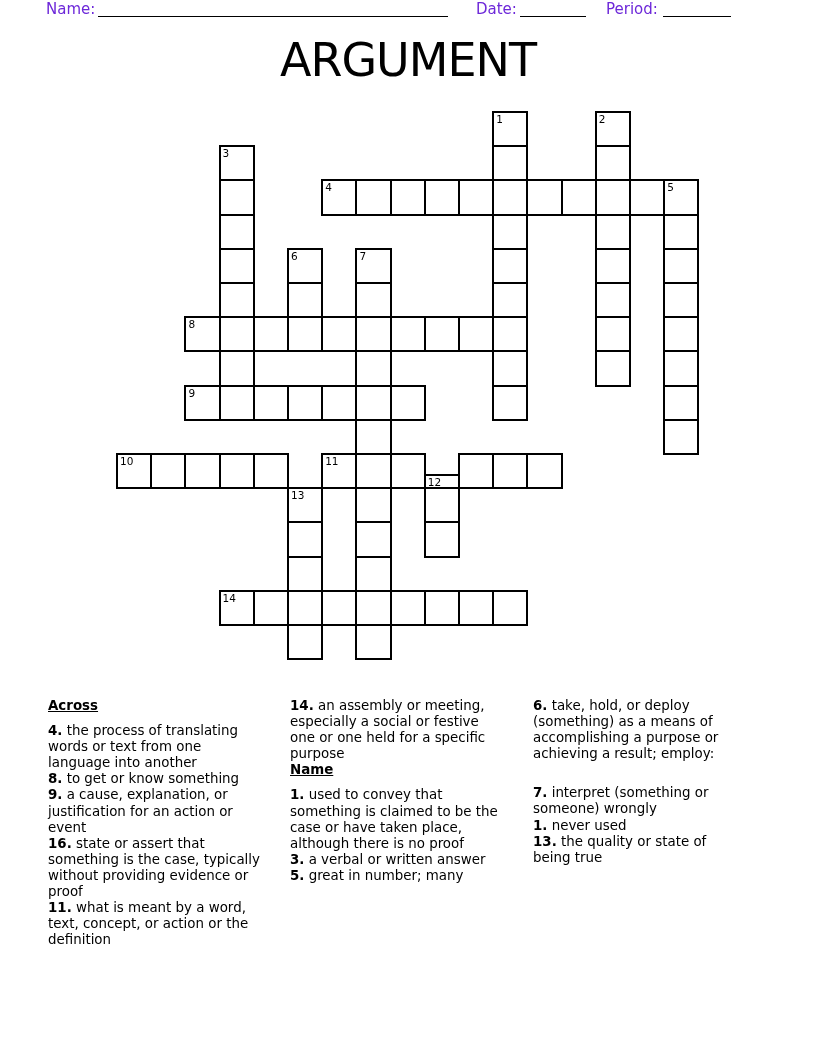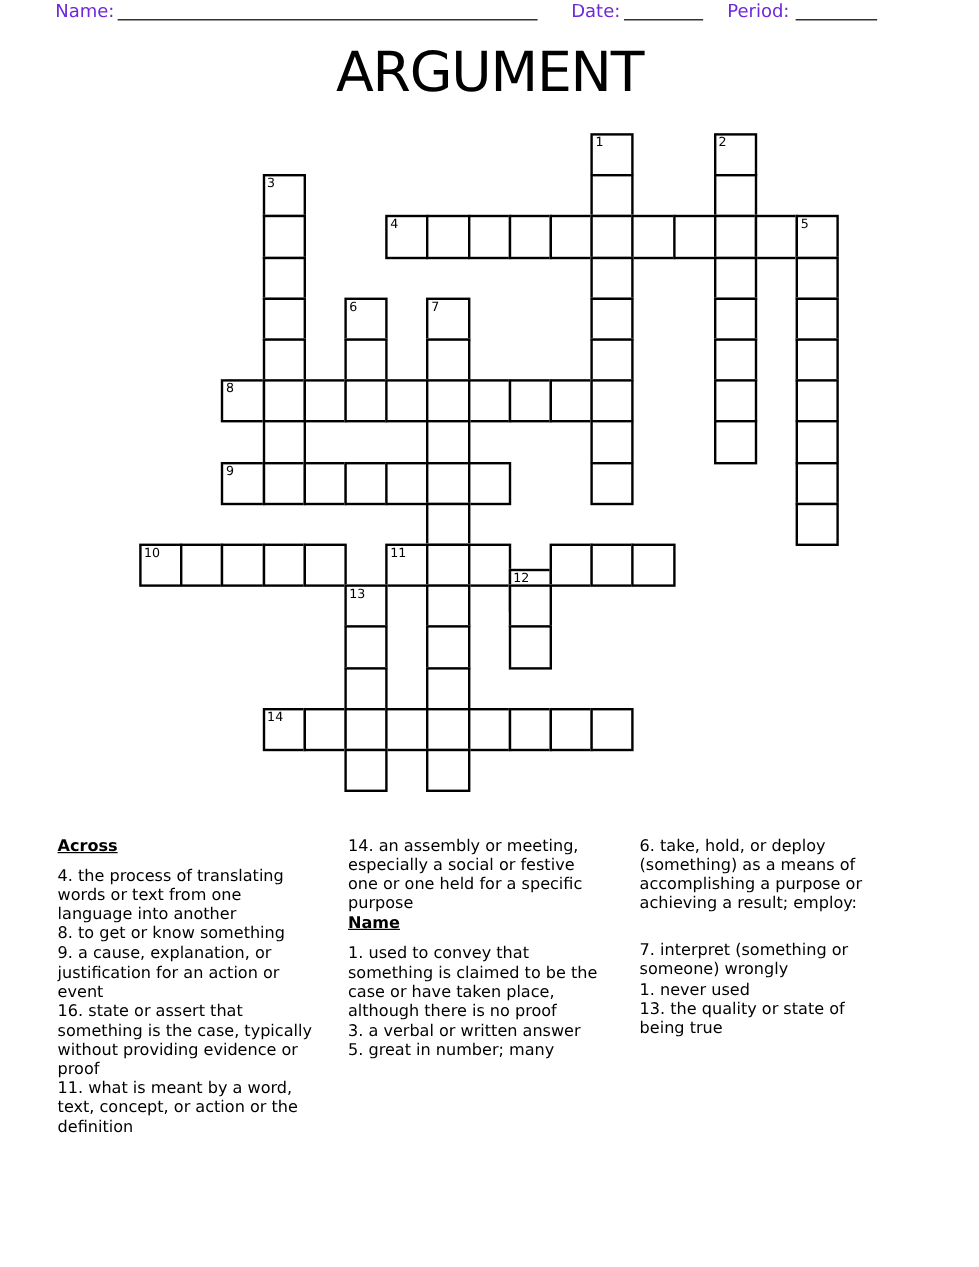--- a/index.html
+++ b/index.html
@@ -66,21 +66,21 @@
   .clue-col {
     position: absolute;
     top: 698px;
     width: 250px;
     font-size: 13.4px;
     line-height: 16.1px;
   }
   .clue-head { margin: 0 0 9px 0; font-weight: bold; }
   .clue-head .hd { text-decoration: underline; }
   .clue { margin: 0; white-space: nowrap; }
-  .clue .clue-num { font-weight: normal; }
+  .clue .clue-num { font-weight: bold; }
   #clues .clue-col:last-child .clue:nth-child(2) { margin-top: 23px; }
 </style>
 </head>
 <body>
 
 <div class="page">
 
   <span class="hdr-label" style="left:46px;">Name:</span>
   <div class="hdr-line" style="left:98px;  top:16px; width:350px;"></div>
   <span class="hdr-label" style="left:476px;">Date:</span>

